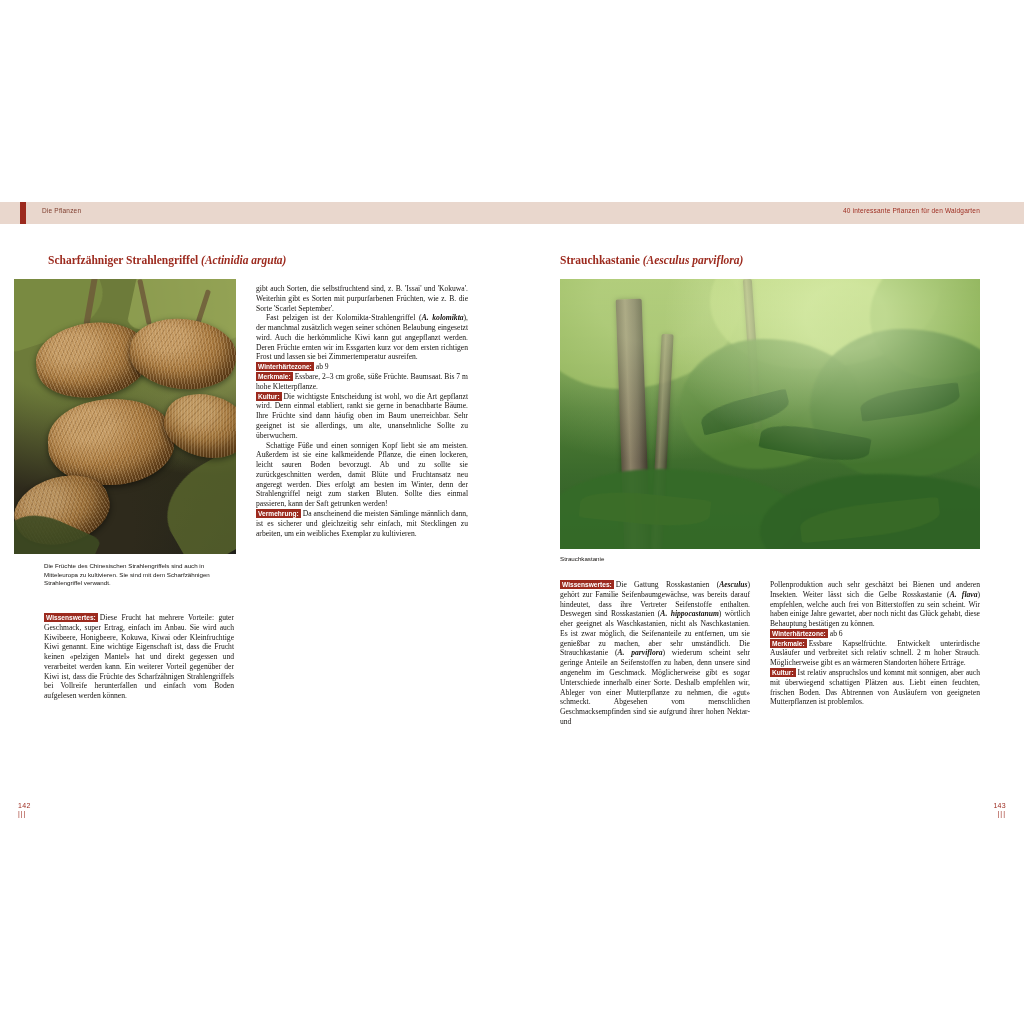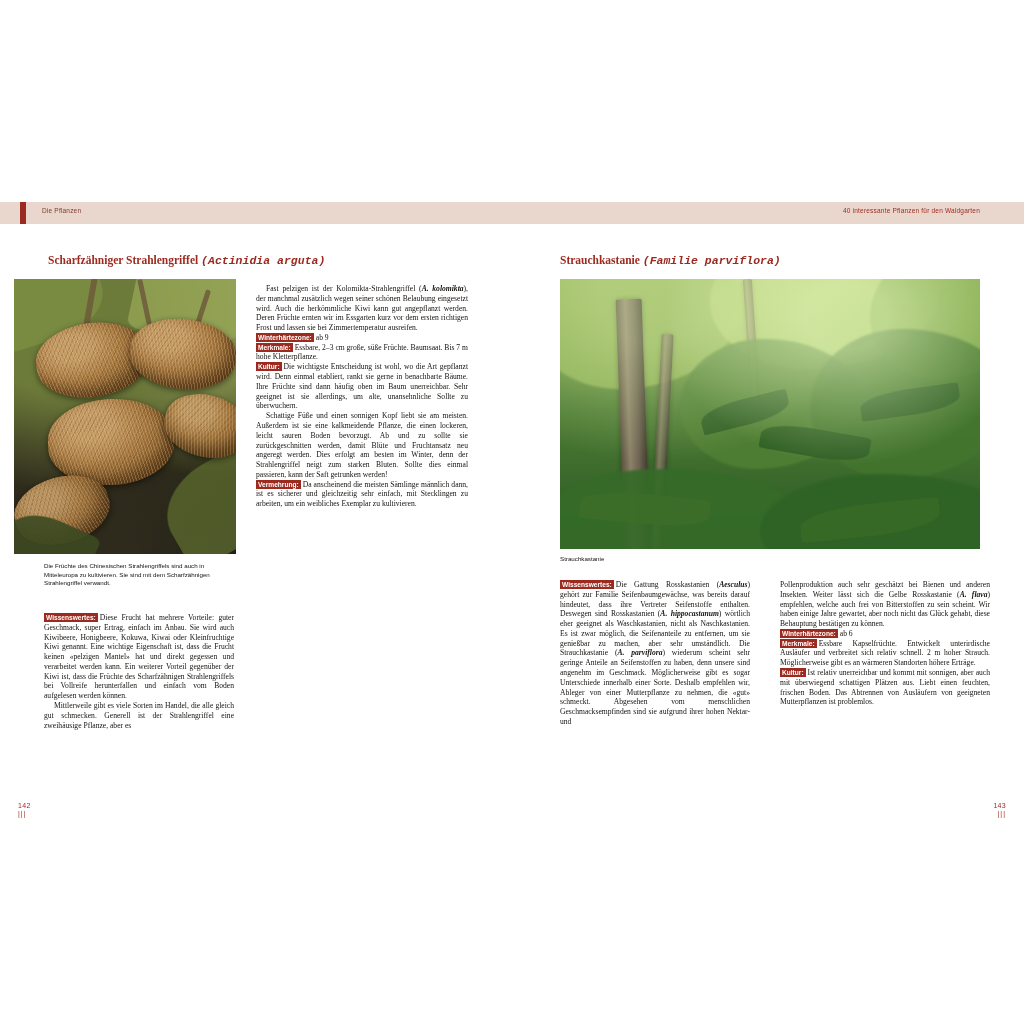--- a/index.html
+++ b/index.html
@@ -67,21 +67,21 @@
   .page-right { left: 512px; width: 512px; }
 
   .chapter-title {
     position: absolute;
     font-family: "Liberation Serif", serif;
     font-size: 11.5px;
     font-weight: bold;
     color: #9c2a1e;
     white-space: nowrap;
   }
-  .chapter-title .latin { font-style: italic; font-family: Liberation Mono, monospace; }
+  .chapter-title .latin { font-style: italic; }
 
   
   .col {
     position: absolute;
     font-size: 7.6px;
     line-height: 1.29;
     color: #15120f;
     text-align: justify;
   }
   .col p { margin: 0; text-indent: 10px; }
@@ -246,24 +246,24 @@
       </div>
       <div class="kiwi-leaf" style="left:-10px; top:240px; width:90px; height:56px; transform:rotate(24deg); background:#3d4a22; opacity:.9;"></div>
     </div>
 
     <div class="caption" style="left:44px; top:338px; width:190px;">Die Früchte des Chinesischen Strahlengriffels sind auch in Mitteleuropa zu kultivieren. Sie sind mit dem Scharfzähnigen Strahlengriffel verwandt.</div>
 
     <div class="col" style="left:44px; top:389px; width:190px;">
       <p class="first">
         <span class="tag">Wissenswertes:</span><span>Diese Frucht hat mehrere Vorteile: guter Geschmack, super Ertrag, einfach im Anbau. Sie wird auch Kiwibeere, Honigbeere, Kokuwa, Kiwai oder Kleinfruchtige Kiwi genannt. Eine wichtige Eigenschaft ist, dass die Frucht keinen «pelzigen Mantel» hat und direkt gegessen und verarbeitet werden kann. Ein weiterer Vorteil gegenüber der Kiwi ist, dass die Früchte des Scharfzähnigen Strahlengriffels bei Vollreife herunterfallen und einfach vom Boden aufgelesen werden können.</span>
       </p>
-      <p><span>Mittlerweile gibt es viele Sorten im Handel, die alle gleich gut schmecken. Generell ist der Strahlengriffel eine zweihäusige Pflanze, aber es</span></p>
     </div>
 
     <div class="col" style="left:256px; top:60px; width:212px;">
+      <p class="first"><span>gibt auch Sorten, die selbstfruchtend sind, z. B. 'Issai' und 'Kokuwa'. Weiterhin gibt es Sorten mit purpurfarbenen Früchten, wie z. B. die Sorte 'Scarlet September'.</span></p>
       <p><span>Fast pelzigen ist der Kolomikta-Strahlengriffel (</span><span class="it">A. kolomikta</span><span>), der manchmal zusätzlich wegen seiner schönen Belaubung eingesetzt wird. Auch die herkömmliche Kiwi kann gut angepflanzt werden. Deren Früchte ernten wir im Essgarten kurz vor dem ersten richtigen Frost und lassen sie bei Zimmertemperatur ausreifen.</span></p>
       <p class="cont">
         <span class="tag">Winterhärtezone:</span><span>ab 9</span>
       </p>
       <p class="cont">
         <span class="tag">Merkmale:</span><span>Essbare, 2–3 cm große, süße Früchte. Baumsaat. Bis 7 m hohe Kletterpflanze.</span>
       </p>
       <p class="cont">
         <span class="tag">Kultur:</span><span>Die wichtigste Entscheidung ist wohl, wo die Art gepflanzt wird. Denn einmal etabliert, rankt sie gerne in benachbarte Bäume. Ihre Früchte sind dann häufig oben im Baum unerreichbar. Sehr geeignet ist sie allerdings, um alte, unansehnliche Sollte zu überwuchern.</span>
       </p>
@@ -276,21 +276,21 @@
     <div class="folio" style="left:18px; top:578px;">
       <span>142</span>
       <span class="bars">|||</span>
     </div>
   </div>
 
   <div class="page page-right">
 
     <div class="chapter-title" style="left:48px; top:30px;">
       <span>Strauchkastanie</span>
-      <span class="latin">(Familie parviflora)</span>
+      <span class="latin">(Aesculus parviflora)</span>
     </div>
 
     <div class="photo" style="left:48px; top:55px; width:420px; height:270px;">
       <div class="aes-bg"></div>
       <div class="aes-blob" style="left:-30px; top:-40px; width:200px; height:150px; background:#8fb martian;"></div>
       <div class="aes-blob" style="left:-30px; top:-40px; width:210px; height:150px; background:#90b356; opacity:.85;"></div>
       <div class="aes-blob" style="left:150px; top:-50px; width:230px; height:140px; background:#a8c768; opacity:.8;"></div>
       <div class="aes-blob" style="left:310px; top:-30px; width:160px; height:130px; background:#7fa84a; opacity:.85;"></div>
       <div class="aes-trunk" style="left:60px; top:20px; width:26px; height:250px; transform:rotate(-2deg);"></div>
       <div class="aes-trunk" style="left:96px; top:55px; width:12px; height:215px; transform:rotate(3deg); opacity:.8;"></div>
@@ -308,30 +308,30 @@
     </div>
 
     <div class="caption" style="left:48px; top:331px; width:200px;">Strauchkastanie</div>
 
     <div class="col" style="left:48px; top:356px; width:190px;">
       <p class="first">
         <span class="tag">Wissenswertes:</span><span>Die Gattung Rosskastanien (</span><span class="it">Aesculus</span><span>) gehört zur Familie Seifenbaumgewächse, was bereits darauf hindeutet, dass ihre Vertreter Seifenstoffe enthalten. Deswegen sind Rosskastanien (</span><span class="it">A. hippocastanum</span><span>) wörtlich eher geeignet als Waschkastanien, nicht als Naschkastanien. Es ist zwar möglich, die Seifenanteile zu entfernen, um sie genießbar zu machen, aber sehr umständlich. Die Strauchkastanie (</span><span class="it">A. parviflora</span><span>) wiederum scheint sehr geringe Anteile an Seifenstoffen zu haben, denn unsere sind angenehm im Geschmack. Möglicherweise gibt es sogar Unterschiede innerhalb einer Sorte. Deshalb empfehlen wir, Ableger von einer Mutterpflanze zu nehmen, die «gut» schmeckt. Abgesehen vom menschlichen Geschmacksempfinden sind sie aufgrund ihrer hohen Nektar- und</span>
       </p>
     </div>
 
-    <div class="col" style="left:268px; top:356px; width:210px;">
+    <div class="col" style="left:258px; top:356px; width:210px;">
       <p class="first"><span>Pollenproduktion auch sehr geschätzt bei Bienen und anderen Insekten. Weiter lässt sich die Gelbe Rosskastanie (</span><span class="it">A. flava</span><span>) empfehlen, welche auch frei von Bitterstoffen zu sein scheint. Wir haben einige Jahre gewartet, aber noch nicht das Glück gehabt, diese Behauptung bestätigen zu können.</span></p>
       <p class="cont">
         <span class="tag">Winterhärtezone:</span><span>ab 6</span>
       </p>
       <p class="cont">
         <span class="tag">Merkmale:</span><span>Essbare Kapselfrüchte. Entwickelt unterirdische Ausläufer und verbreitet sich relativ schnell. 2 m hoher Strauch. Möglicherweise gibt es an wärmeren Standorten höhere Erträge.</span>
       </p>
       <p class="cont">
-        <span class="tag">Kultur:</span><span>Ist relativ unerreichbar und kommt mit sonnigen, aber auch mit überwiegend schattigen Plätzen aus. Liebt einen feuchten, frischen Boden. Das Abtrennen von Ausläufern von geeigneten Mutterpflanzen ist problemlos.</span>
+        <span class="tag">Kultur:</span><span>Ist relativ anspruchslos und kommt mit sonnigen, aber auch mit überwiegend schattigen Plätzen aus. Liebt einen feuchten, frischen Boden. Das Abtrennen von Ausläufern von geeigneten Mutterpflanzen ist problemlos.</span>
       </p>
     </div>
 
     <div class="folio" style="right:18px; top:578px; text-align:right;">
       <span>143</span>
       <span class="bars">|||</span>
     </div>
   </div>
 </div>
 

